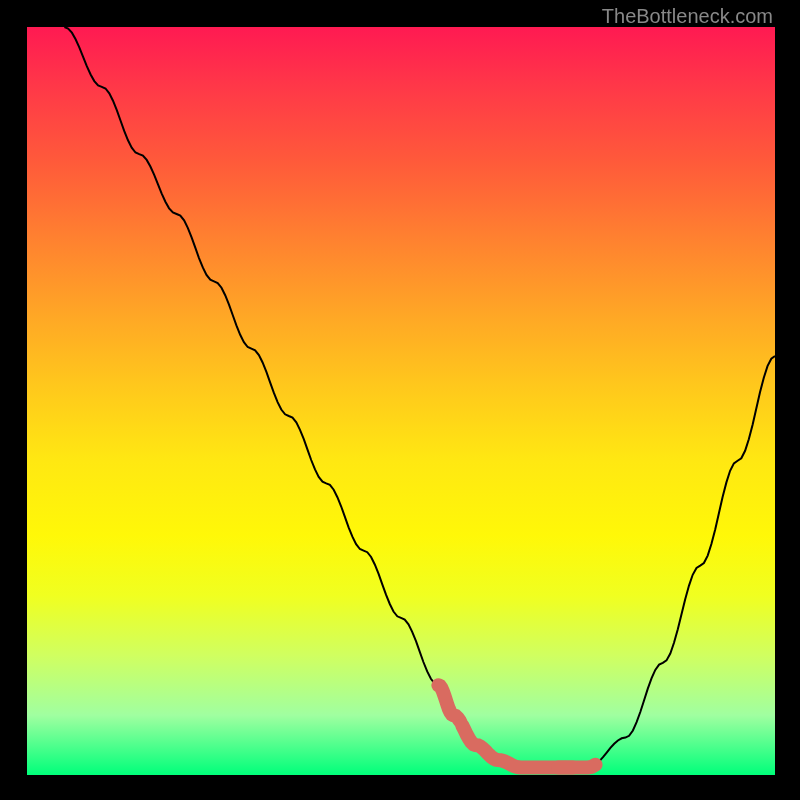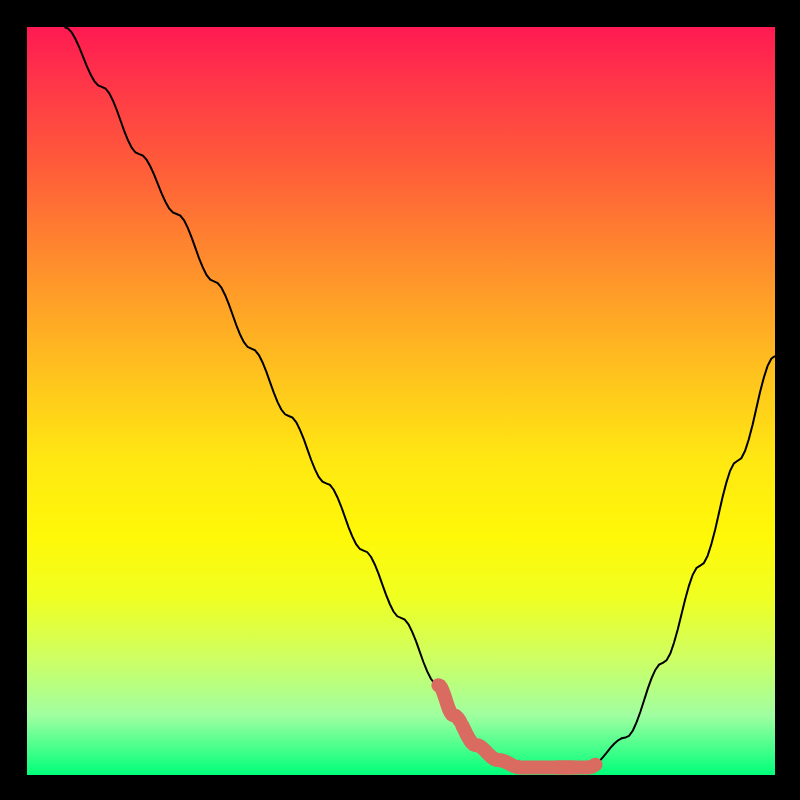--- a/index.html
+++ b/index.html
@@ -53,20 +53,21 @@
     top: 27px;
     width: 748px;
     height: 748px;
     z-index: 5;
   }
 </style>
 </head>
 <body>
 <div class="container">
   <div class="chart-area"></div>
+  <div class="watermark">TheBottleneck.com</div>
   <svg class="curve" viewBox="0 0 748 748">
 
     <path id="main-curve" d="M37.4 0.0 L41.1 1.5 L44.9 5.7 L48.6 12.3 L52.4 20.7 L56.1 29.9 L59.8 39.2 L63.6 47.5 L67.3 54.1 L71.1 58.4 L74.8 59.8 L78.5 61.5 L82.3 66.3 L86.0 73.7 L89.8 83.1 L93.5 93.5 L97.2 103.9 L101.0 113.3 L104.7 120.7 L108.5 125.5 L112.2 127.2 L115.9 128.6 L119.7 132.9 L123.4 139.5 L127.2 147.8 L130.9 157.1 L134.6 166.3 L138.4 174.7 L142.1 181.3 L145.9 185.5 L149.6 187.0 L153.3 188.6 L157.1 193.4 L160.8 200.9 L164.6 210.3 L168.3 220.7 L172.0 231.1 L175.8 240.4 L179.5 247.9 L183.3 252.7 L187.0 254.3 L190.7 256.0 L194.5 260.7 L198.2 268.2 L202.0 277.6 L205.7 288.0 L209.4 298.4 L213.2 307.8 L216.9 315.2 L220.7 320.0 L224.4 321.6 L228.1 323.3 L231.9 328.1 L235.6 335.5 L239.4 344.9 L243.1 355.3 L246.8 365.7 L250.6 375.1 L254.3 382.5 L258.1 387.3 L261.8 389.0 L265.5 390.6 L269.3 395.4 L273.0 402.8 L276.8 412.2 L280.5 422.6 L284.2 433.0 L288.0 442.4 L291.7 449.9 L295.5 454.6 L299.2 456.3 L302.9 457.9 L306.7 462.7 L310.4 470.2 L314.2 479.5 L317.9 489.9 L321.6 500.3 L325.4 509.7 L329.1 517.2 L332.9 522.0 L336.6 523.6 L340.3 525.2 L344.1 530.0 L347.8 537.5 L351.6 546.9 L355.3 557.3 L359.0 567.7 L362.8 577.0 L366.5 584.5 L370.3 589.3 L374.0 590.9 L377.7 592.6 L381.5 597.3 L385.2 604.8 L389.0 614.2 L392.7 624.6 L396.4 635.0 L400.2 644.4 L403.9 651.8 L407.7 656.6 L411.4 658.2 L412.9 659.0 L414.4 661.1 L415.9 664.4 L417.4 668.6 L418.9 673.2 L420.4 677.8 L421.9 682.0 L423.4 685.3 L424.9 687.4 L426.4 688.2 L428.6 688.9 L430.8 691.0 L433.1 694.3 L435.3 698.5 L437.6 703.1 L439.8 707.7 L442.1 711.9 L444.3 715.2 L446.6 717.3 L448.8 718.1 L451.0 718.4 L453.3 719.5 L455.5 721.2 L457.8 723.2 L460.0 725.6 L462.3 727.9 L464.5 730.0 L466.8 731.6 L469.0 732.7 L471.2 733.0 L473.5 733.2 L475.7 733.8 L478.0 734.6 L480.2 735.6 L482.5 736.8 L484.7 737.9 L486.9 739.0 L489.2 739.8 L491.4 740.3 L493.7 740.5 L496.7 740.5 L499.7 740.5 L502.7 740.5 L505.6 740.5 L508.6 740.5 L511.6 740.5 L514.6 740.5 L517.6 740.5 L520.6 740.5 L523.6 740.5 L527.3 740.5 L531.1 740.5 L534.8 740.5 L538.6 740.5 L542.3 740.5 L546.0 740.5 L549.8 740.5 L553.5 740.5 L557.3 740.5 L561.0 740.5 L564.7 739.8 L568.5 737.7 L572.2 734.4 L576.0 730.2 L579.7 725.6 L583.4 720.9 L587.2 716.8 L590.9 713.5 L594.7 711.3 L598.4 710.6 L602.1 708.8 L605.9 703.5 L609.6 695.2 L613.4 684.8 L617.1 673.2 L620.8 661.6 L624.6 651.2 L628.3 642.9 L632.1 637.6 L635.8 635.8 L639.5 633.4 L643.3 626.5 L647.0 615.8 L650.8 602.2 L654.5 587.2 L658.2 572.2 L662.0 558.6 L665.7 547.8 L669.5 540.9 L673.2 538.6 L676.9 536.0 L680.7 528.6 L684.4 517.0 L688.2 502.4 L691.9 486.2 L695.6 470.0 L699.4 455.4 L703.1 443.8 L706.9 436.4 L710.6 433.8 L714.3 431.3 L718.1 423.8 L721.8 412.3 L725.6 397.7 L729.3 381.5 L733.0 365.3 L736.8 350.7 L740.5 339.1 L744.3 331.7 L748.0 329.1 " stroke="#000" stroke-width="2" fill="none"></path>
 
     <path id="highlight-left" d="M411.4 658.2 L412.9 659.0 L414.4 661.1 L415.9 664.4 L417.4 668.6 L418.9 673.2 L420.4 677.8 L421.9 682.0 L423.4 685.3 L424.9 687.4 L426.4 688.2 L428.6 688.9 L430.8 691.0 L433.1 694.3 " stroke="#d96b60" stroke-width="14" fill="none" stroke-linecap="round"></path>
     <path id="highlight-flat" d="M435.3 698.5 L437.6 703.1 L439.8 707.7 L442.1 711.9 L444.3 715.2 L446.6 717.3 L448.8 718.1 L451.0 718.4 L453.3 719.5 L455.5 721.2 L457.8 723.2 L460.0 725.6 L462.3 727.9 L464.5 730.0 L466.8 731.6 L469.0 732.7 L471.2 733.0 L473.5 733.2 L475.7 733.8 L478.0 734.6 L480.2 735.6 L482.5 736.8 L484.7 737.9 L486.9 739.0 L489.2 739.8 L491.4 740.3 L493.7 740.5 L496.7 740.5 L499.7 740.5 L502.7 740.5 L505.6 740.5 L508.6 740.5 L511.6 740.5 L514.6 740.5 L517.6 740.5 L520.6 740.5 L523.6 740.5 L527.3 740.5 L531.1 740.5 L534.8 740.5 L538.6 740.5 L542.3 740.5 L546.0 740.5 " stroke="#d96b60" stroke-width="14" fill="none" stroke-linecap="round"></path>
     <path id="highlight-right" d="M531.1 740.5 L534.8 740.5 L538.6 740.5 L542.3 740.5 L546.0 740.5 L549.8 740.5 L553.5 740.5 L557.3 740.5 L561.0 740.5 L564.7 739.8 L568.5 737.7 " stroke="#d96b60" stroke-width="14" fill="none" stroke-linecap="round"></path>
   </svg>
 </div>
 

